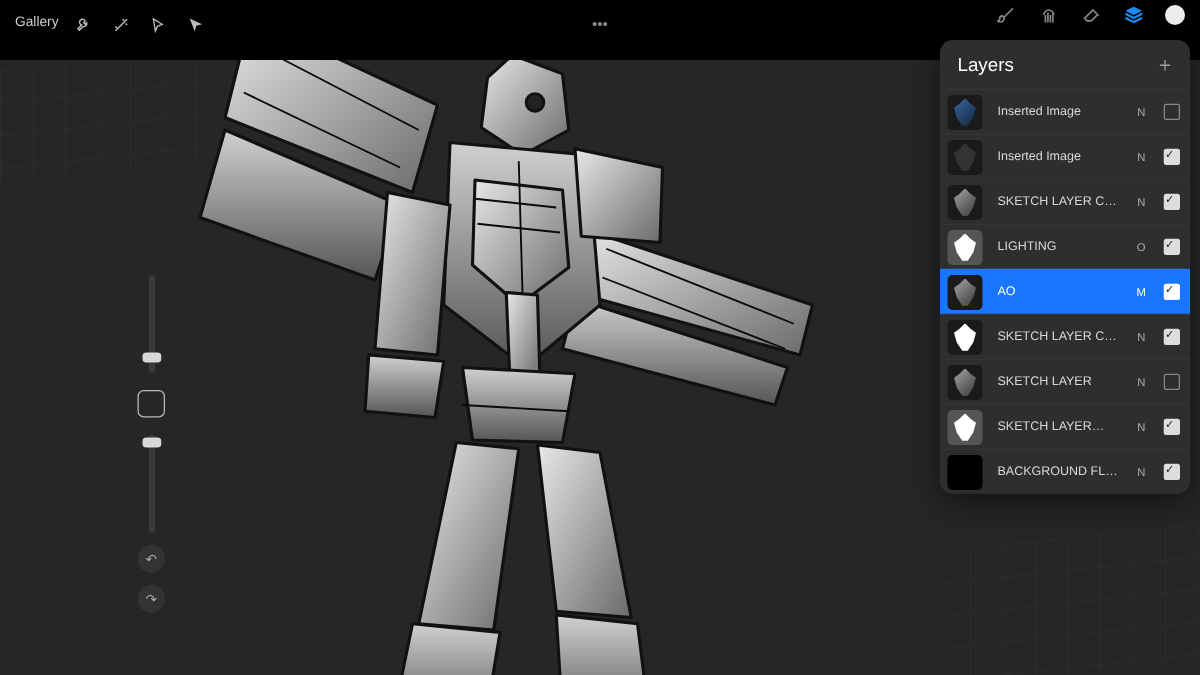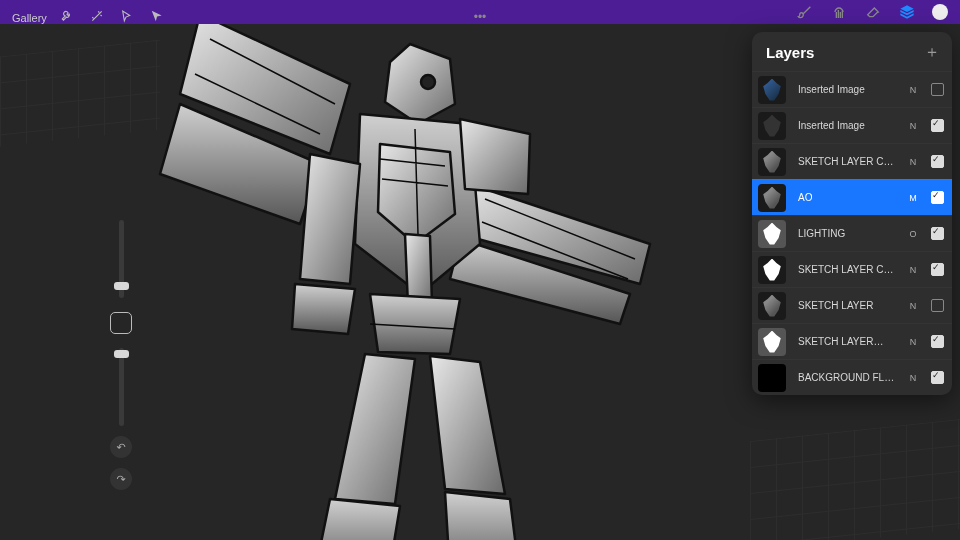--- a/index.html
+++ b/index.html
@@ -1,17 +1,17 @@
 <!DOCTYPE html>
 <html><head>
 <meta charset="utf-8">
 <style>
   html,body{margin:0;padding:0;width:960px;height:540px;background:#262626;font-family:-apple-system,Helvetica,Arial,sans-serif;overflow:hidden;color:#ddd}
   
-  .topbar{position:absolute;top:0;left:0;right:0;height:24px;display:flex;align-items:flex-end;padding:0 12px;background:#4c1d95;z-index:10}
+  .topbar{position:absolute;top:0;left:0;right:0;height:24px;display:flex;align-items:flex-start;padding:12px 12px;background:#000000;z-index:10}
   .topbar .gallery{font-size:11px;color:#ccc;cursor:pointer;margin-right:12px}
   .top-left-icons{display:flex;gap:14px}
   .top-left-icons .ticon{width:16px;height:16px;display:flex;align-items:center;justify-content:center;color:#bbb;cursor:pointer}
   .top-center{position:absolute;left:50%;transform:translateX(-50%);color:#888;font-size:12px;cursor:pointer}
   .top-right{position:absolute;right:12px;top:0;height:24px;display:flex;align-items:center;gap:16px}
   .top-right .ticon{width:18px;height:18px;color:#888;cursor:pointer;display:flex;align-items:center;justify-content:center}
   .top-right .ticon.active{color:#1d8bff}
   .color-swatch{width:16px;height:16px;border-radius:50%;background:#eee;cursor:pointer}
   
   .canvas{position:absolute;top:24px;left:0;right:0;bottom:0;overflow:hidden}
@@ -20,21 +20,21 @@
   .sidebar{position:absolute;left:107px;top:220px;width:28px;height:300px;display:flex;flex-direction:column;align-items:center;gap:6px;z-index:5}
   .vtrack{width:5px;background:#3a3a3a;border-radius:3px;position:relative}
   .vtrack.t1{height:78px}
   .vtrack.t2{height:78px}
   .vtrack .thumb{position:absolute;left:-5px;width:15px;height:8px;background:#d8d8d8;border-radius:3px}
   .sqtool{width:20px;height:20px;border:1.5px solid #bbb;border-radius:5px;margin:8px 0;cursor:pointer}
   .roundbtn{width:22px;height:22px;border-radius:11px;background:#333;color:#aaa;display:flex;align-items:center;justify-content:center;font-size:11px;margin-top:4px;cursor:pointer}
   
   .layers-panel{position:absolute;top:32px;right:8px;width:200px;background:#2e2e2e;border-radius:10px;box-shadow:0 6px 24px rgba(0,0,0,.5);overflow:hidden;z-index:20}
   .layers-head{display:flex;align-items:center;justify-content:space-between;padding:10px 12px 8px 14px}
-  .layers-head .title{font-size:15px;font-weight:700;color:#fff}
+  .layers-head .title{font-size:15px;font-weight:400;color:#fff}
   .layers-head .add{color:#9a9a9a;font-size:16px;cursor:pointer}
   .layer-row{display:flex;align-items:center;height:35px;padding:0 8px 0 6px;gap:12px;border-top:1px solid rgba(255,255,255,.03)}
   .layer-row.selected{background:#1976ff}
   .layer-row.group{padding-left:14px}
   .layer-row.child{padding-left:6px}
   .thumb-box{width:28px;height:28px;border-radius:4px;background:#1a1a1a;flex:0 0 28px;position:relative;overflow:hidden}
   .thumb-box.light{background:#555}
   .thumb-box.black{background:#000}
   .thumb-box.white{background:#fff}
   .thumb-box .silh{position:absolute;inset:3px;background:linear-gradient(135deg,#888 30%,#555 70%);clip-path:polygon(50% 0,70% 20%,90% 35%,80% 70%,60% 100%,40% 100%,20% 70%,10% 35%,30% 20%)}
@@ -193,37 +193,37 @@
         <span class="vis on"></span>
       </div>
       <div class="layer-row">
         <div class="thumb-box">
           <div class="silh"></div>
         </div>
         <span class="lname">SKETCH LAYER CL…</span>
         <span class="blend">N</span>
         <span class="vis on"></span>
       </div>
+      <div class="layer-row">
+        <div class="thumb-box light whiteSilh">
+          <div class="silh"></div>
+        </div>
+        <span class="lname">LIGHTING</span>
+        <span class="blend">O</span>
+        <span class="vis on"></span>
+      </div>
       <div class="layer-row selected">
         <div class="thumb-box">
           <div class="silh"></div>
         </div>
         <span class="lname">AO</span>
         <span class="blend">M</span>
         <span class="vis on"></span>
       </div>
       <div class="layer-row">
-        <div class="thumb-box light whiteSilh">
-          <div class="silh"></div>
-        </div>
-        <span class="lname">LIGHTING</span>
-        <span class="blend">O</span>
-        <span class="vis on"></span>
-      </div>
-      <div class="layer-row">
         <div class="thumb-box whiteSilh">
           <div class="silh"></div>
         </div>
         <span class="lname">SKETCH LAYER CL…</span>
         <span class="blend">N</span>
         <span class="vis on"></span>
       </div>
       <div class="layer-row">
         <div class="thumb-box">
           <div class="silh"></div>

